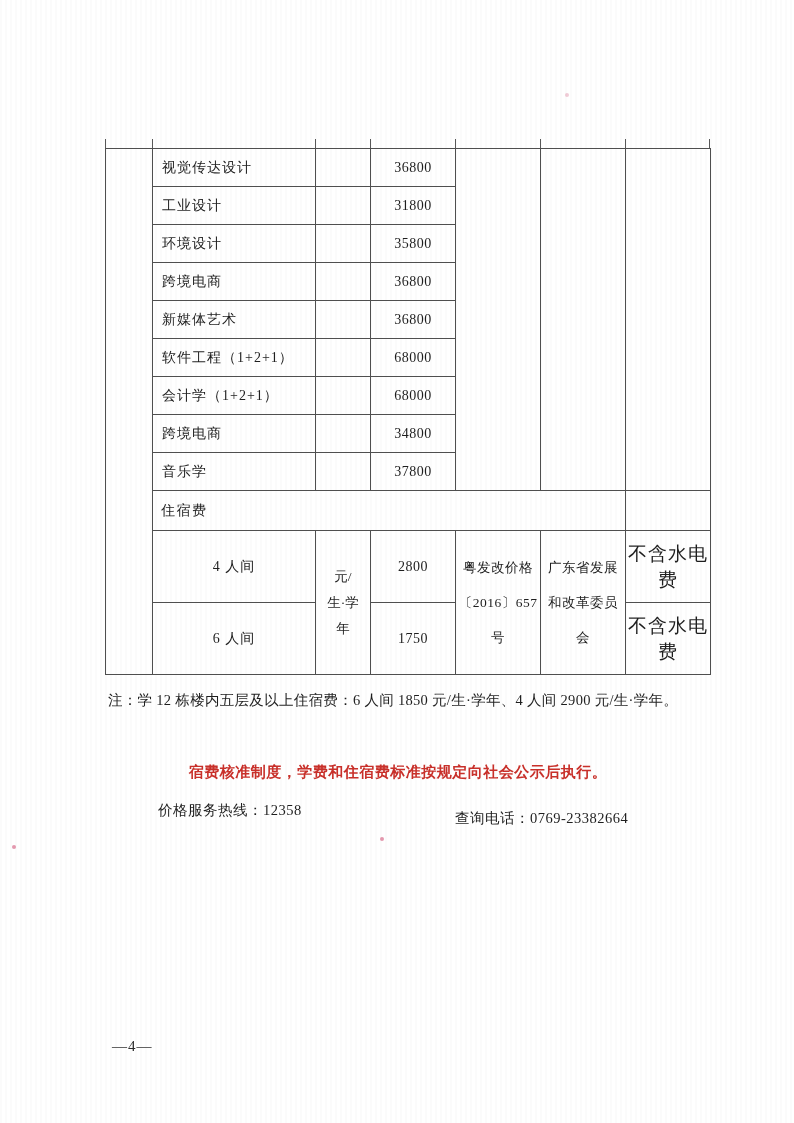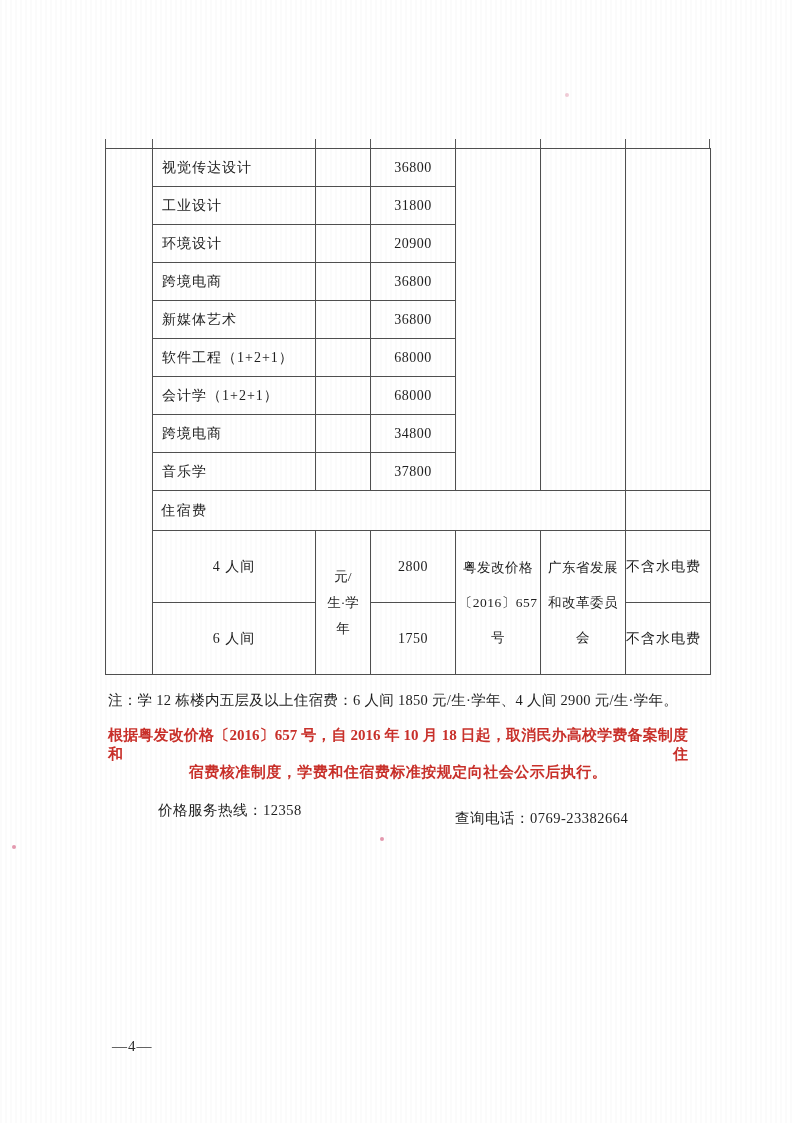--- a/index.html
+++ b/index.html
@@ -34,21 +34,21 @@
   td.c0   { border-top:none; }          
   td.nt   { border-top:none; }          
   td.name { text-align:left; padding-left:9px; letter-spacing:1px; }
   td.amt  { text-align:center; letter-spacing:0.5px; }
   td.sec  { text-align:left; padding-left:8px; letter-spacing:1.5px; }
   td.room { text-align:center; letter-spacing:1px; }
   td.unit { text-align:center; font-size:13.5px; }
   td.unit div { line-height:26px; }
   td.stack { text-align:center; font-size:13.5px; letter-spacing:0.5px; }
   td.stack div { line-height:35px; }
-  td.remark { font-size:14px; letter-spacing:1px; }
+  td.remark { text-align:center; font-size:19px; letter-spacing:1px; }
 
   tr.r-major { height:38px; }
   tr.r-sec   { height:40px; }
   tr.r-room  { height:72px; }
 
   
   .note-black {
     position:absolute; left:108px; top:691px; width:600px;
     font-size:14.5px; letter-spacing:0.3px;
   }
@@ -113,21 +113,21 @@
           <td class="nt" rowspan="9"></td>
         </tr>
         <tr class="r-major">
           <td class="name">工业设计</td>
           <td></td>
           <td class="amt">31800</td>
         </tr>
         <tr class="r-major">
           <td class="name">环境设计</td>
           <td></td>
-          <td class="amt">20900</td>
+          <td class="amt">35800</td>
         </tr>
         <tr class="r-major">
           <td class="name">跨境电商</td>
           <td></td>
           <td class="amt">36800</td>
         </tr>
         <tr class="r-major">
           <td class="name">新媒体艺术</td>
           <td></td>
           <td class="amt">36800</td>
@@ -182,21 +182,20 @@
         <tr class="r-room">
           <td class="room">6 人间</td>
           <td class="amt">1750</td>
           <td class="remark">不含水电费</td>
         </tr>
       </tbody>
     </table>
   </div>
 
   <div class="note-black">注：学 12 栋楼内五层及以上住宿费：6 人间 1850 元/生·学年、4 人间 2900 元/生·学年。</div>
-  <div class="red-line1">根据粤发改价格〔2016〕657 号，自 2016 年 10 月 18 日起，取消民办高校学费备案制度和住</div>
   <div class="red-line2">宿费核准制度，学费和住宿费标准按规定向社会公示后执行。</div>
   <div class="hotline">价格服务热线：12358</div>
   <div class="inquiry">查询电话：0769-23382664</div>
 
   <div class="page-number">—4—</div>
 
   <i class="speck" style="left:12px;  top:845px;"></i>
   <i class="speck" style="left:380px; top:837px;"></i>
   <i class="speck" style="left:565px; top:93px; opacity:.5;"></i>
 </div>

